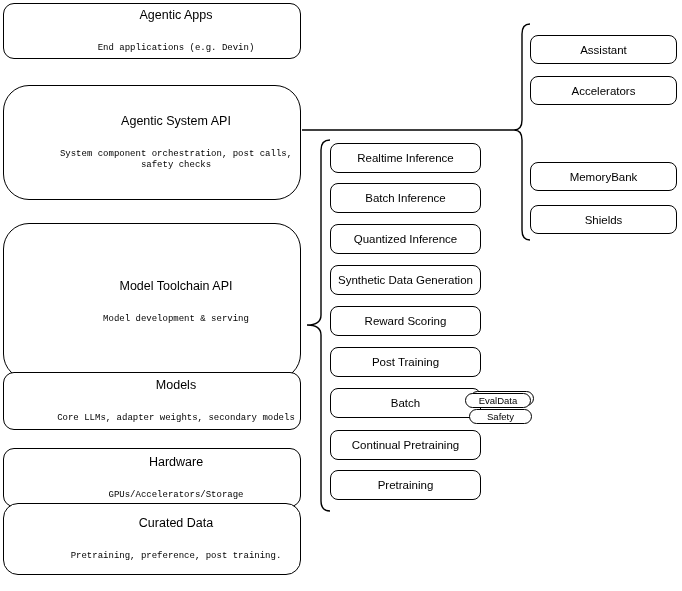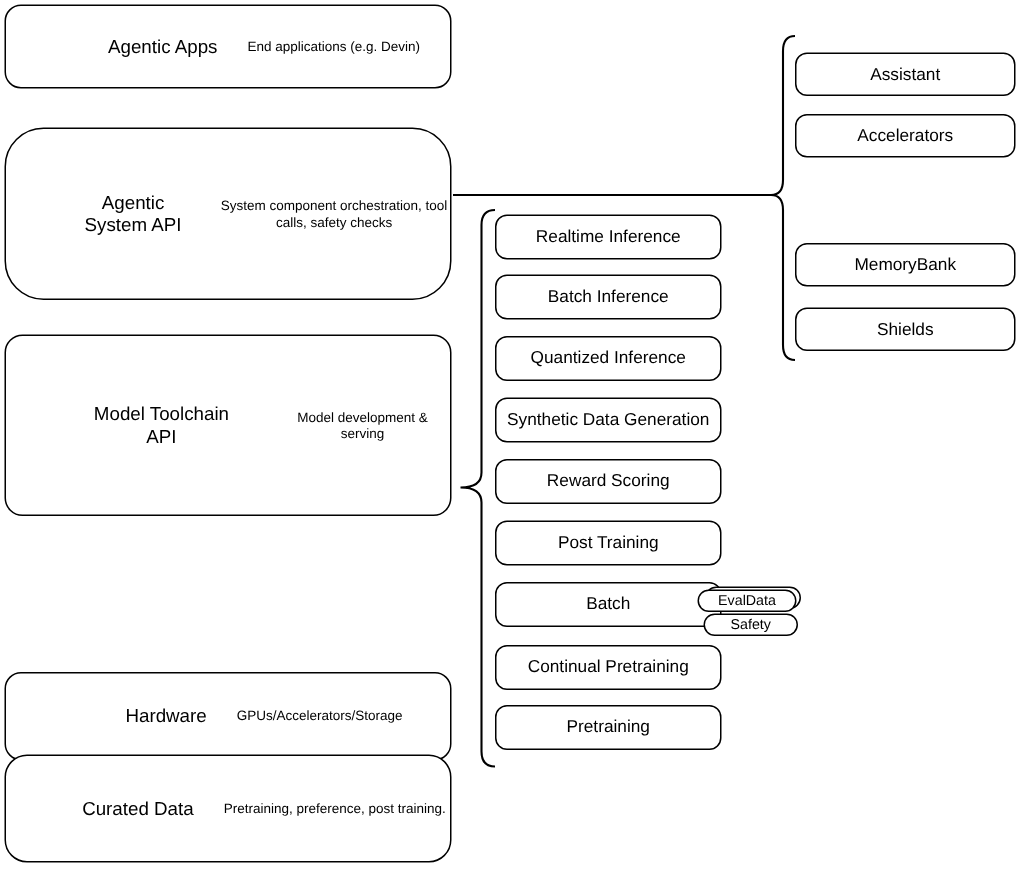--- a/index.html
+++ b/index.html
@@ -17,24 +17,24 @@
     position:absolute;
     box-sizing:border-box;
     background:#ffffff;
     border:1.4px solid #000000;
     display:flex;align-items:center;justify-content:center;
     text-align:center;
     z-index:1;
   }
   .stack{
     left:3px;width:298px;
-    flex-direction:row;gap:20px;padding-left:48px;
+    flex-direction:column;gap:20px;padding-left:48px;
   }
   .stack .title{font-size:12.5px;line-height:15px;}
-  .stack .subtitle{font-size:9px;line-height:11px;}
+  .stack .subtitle{font-size:9px;line-height:11px;font-family:Liberation Mono, monospace;}
   .mid{
     left:330px;width:151px;height:30px;
     border-radius:8px;
     font-size:11.5px;
   }
   .right{
     left:530px;width:147px;height:29px;
     border-radius:8px;
     font-size:11.5px;
   }
@@ -61,28 +61,32 @@
     <path class="ln" d="M530,24 Q522,24 522,34 L522,120 Q522,130 514,130 Q522,130 522,140 L522,230 Q522,240 530,240"></path>
   </svg>
 
   <div class="box stack" style="top:3px;height:56px;border-radius:11px">
     <div class="title">Agentic Apps</div>
     <div class="subtitle">End applications (e.g. Devin)</div>
   </div>
 
   <div class="box stack" style="top:85px;height:115px;border-radius:26px">
     <div class="title">Agentic System API</div>
-    <div class="subtitle">System component orchestration, tool calls, safety checks</div>
+    <div class="subtitle">System component orchestration, post calls, safety checks</div>
   </div>
 
-  <div class="box stack" style="top:223px;height:121px;border-radius:12px">
+  <div class="box stack" style="top:223px;height:157px;border-radius:26px">
     <div class="title">Model Toolchain API</div>
     <div class="subtitle">Model development &amp; serving</div>
   </div>
 
+  <div class="box stack" style="top:372px;height:58px;border-radius:11px">
+    <div class="title">Models</div>
+    <div class="subtitle">Core LLMs, adapter weights, secondary models</div>
+  </div>
 
   <div class="box stack" style="top:448px;height:59px;border-radius:11px">
     <div class="title">Hardware</div>
     <div class="subtitle">GPUs/Accelerators/Storage</div>
   </div>
 
   <div class="box stack" style="top:503px;height:72px;border-radius:15px">
     <div class="title">Curated Data</div>
     <div class="subtitle">Pretraining, preference, post training.</div>
   </div>

